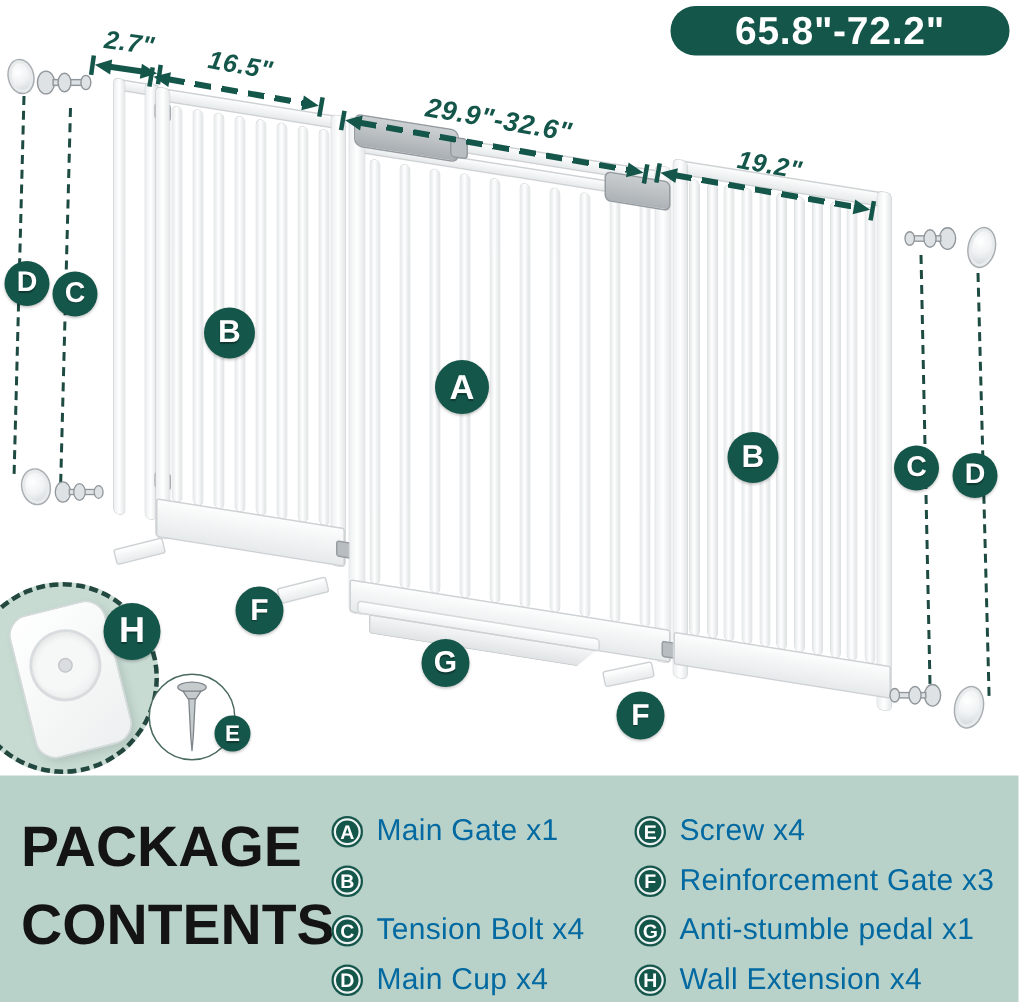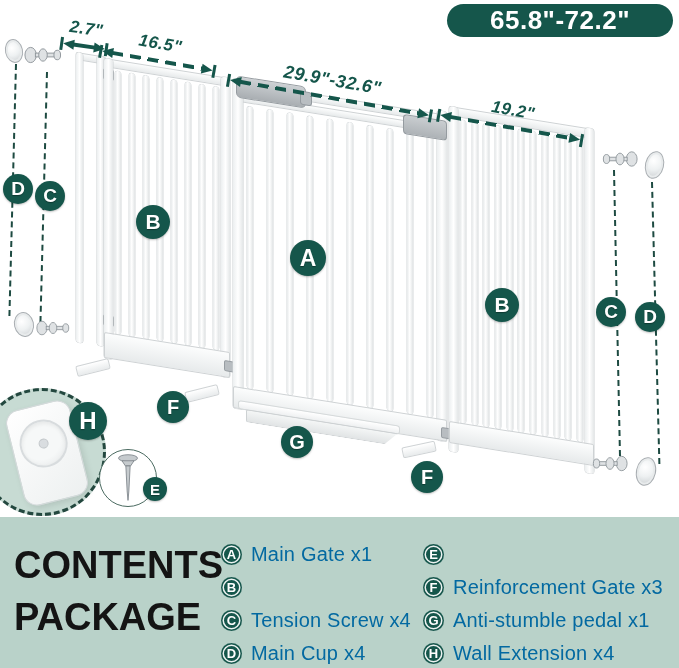--- a/index.html
+++ b/index.html
@@ -285,43 +285,44 @@
   <div class="badge b30" style="left:596px;top:297px;">C</div>
   <div class="badge b30" style="left:635px;top:302px;">D</div>
   <div class="badge b32" style="left:157px;top:391px;">F</div>
   <div class="badge b32" style="left:281px;top:426px;">G</div>
   <div class="badge b32" style="left:411px;top:461px;">F</div>
   <div class="badge b38" style="left:69px;top:402px;">H</div>
   <div class="badge b24" style="left:143px;top:477px;">E</div>
 
   <div class="legend">
     <div class="l-title">
+      <div>PACKAGE</div>
       <div>CONTENTS</div>
-      <div>PACKAGE</div>
     </div>
     <div class="lcol c1">
       <div class="lrow">
         <span class="kbadge">A</span>
         <span class="klabel">Main Gate x1</span>
       </div>
       <div class="lrow">
         <span class="kbadge">B</span>
       </div>
       <div class="lrow">
         <span class="kbadge">C</span>
-        <span class="klabel">Tension Screw x4</span>
+        <span class="klabel">Tension Bolt x4</span>
       </div>
       <div class="lrow">
         <span class="kbadge">D</span>
         <span class="klabel">Main Cup x4</span>
       </div>
     </div>
     <div class="lcol c2">
       <div class="lrow">
         <span class="kbadge">E</span>
+        <span class="klabel">Screw x4</span>
       </div>
       <div class="lrow">
         <span class="kbadge">F</span>
         <span class="klabel">Reinforcement Gate x3</span>
       </div>
       <div class="lrow">
         <span class="kbadge">G</span>
         <span class="klabel">Anti-stumble pedal x1</span>
       </div>
       <div class="lrow">

